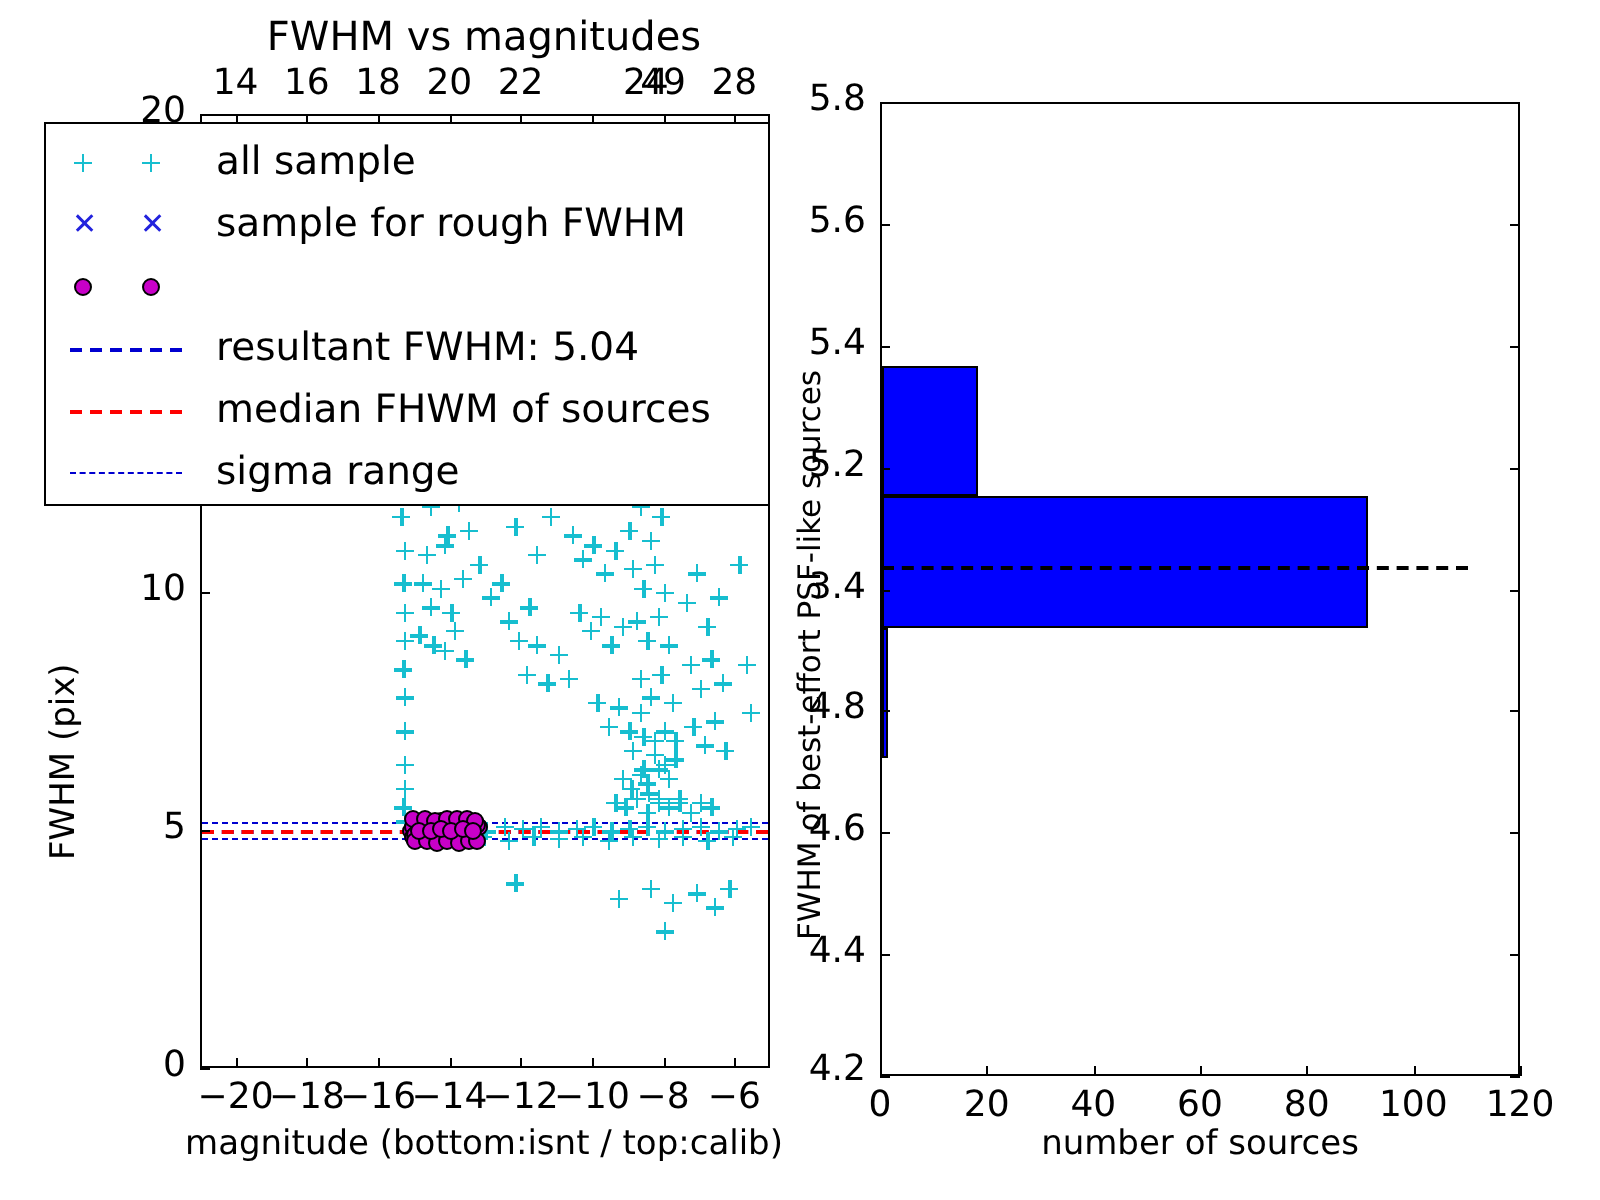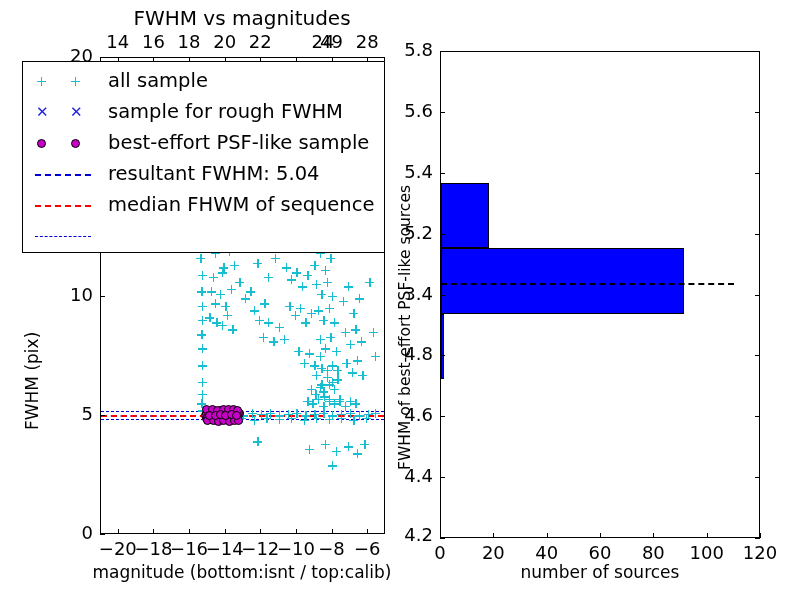--- a/index.html
+++ b/index.html
@@ -378,38 +378,38 @@
           <span class="lg-x" style="left: 13px; color: rgb(34, 34, 221);">✕</span>
           <span class="lg-x" style="left: 47px; color: rgb(34, 34, 221);">✕</span>
         </div>
         <div class="lg-label">sample for rough FWHM</div>
       </div>
       <div class="lg-row" style="top: 66px;">
         <div class="lg-art">
           <span class="lg-dot" style="left: 14px; background: rgb(200, 0, 200);"></span>
           <span class="lg-dot" style="left: 48px; background: rgb(200, 0, 200);"></span>
         </div>
-        <div class="lg-label">best-effort PSF-like sample</div>
       </div>
       <div class="lg-row" style="top: 97px;">
         <div class="lg-art">
           <span class="lg-line" style="border-top: 2.2px dashed rgb(0, 0, 208);"></span>
         </div>
         <div class="lg-label">resultant FWHM: 5.04</div>
       </div>
       <div class="lg-row" style="top: 128px;">
         <div class="lg-art">
           <span class="lg-line" style="border-top: 2.2px dashed rgb(255, 0, 0);"></span>
         </div>
-        <div class="lg-label">median FHWM of sequence</div>
+        <div class="lg-label">median FHWM of sources</div>
       </div>
       <div class="lg-row" style="top: 159px;">
         <div class="lg-art">
           <span class="lg-line" style="border-top: 1.8px dashed rgb(0, 0, 208);"></span>
         </div>
+        <div class="lg-label">sigma range</div>
       </div>
     </div>
 
 
   <div class="frame" id="rightplot">
     <div id="rp-clip">
         <div class="hbar" style="top: 261.762px; height: 65.4406px; width: 2.66667px; background: rgb(0, 0, 255);"></div>
         <div class="hbar" style="top: 196.322px; height: 65.4406px; width: 242.667px; background: rgb(0, 0, 255);"></div>
         <div class="hbar" style="top: 130.881px; height: 65.4406px; width: 48px; background: rgb(0, 0, 255);"></div>
         <div class="medline" style="top: 231.325px; width: 293.333px; border-top-color: rgb(0, 0, 0);"></div>

